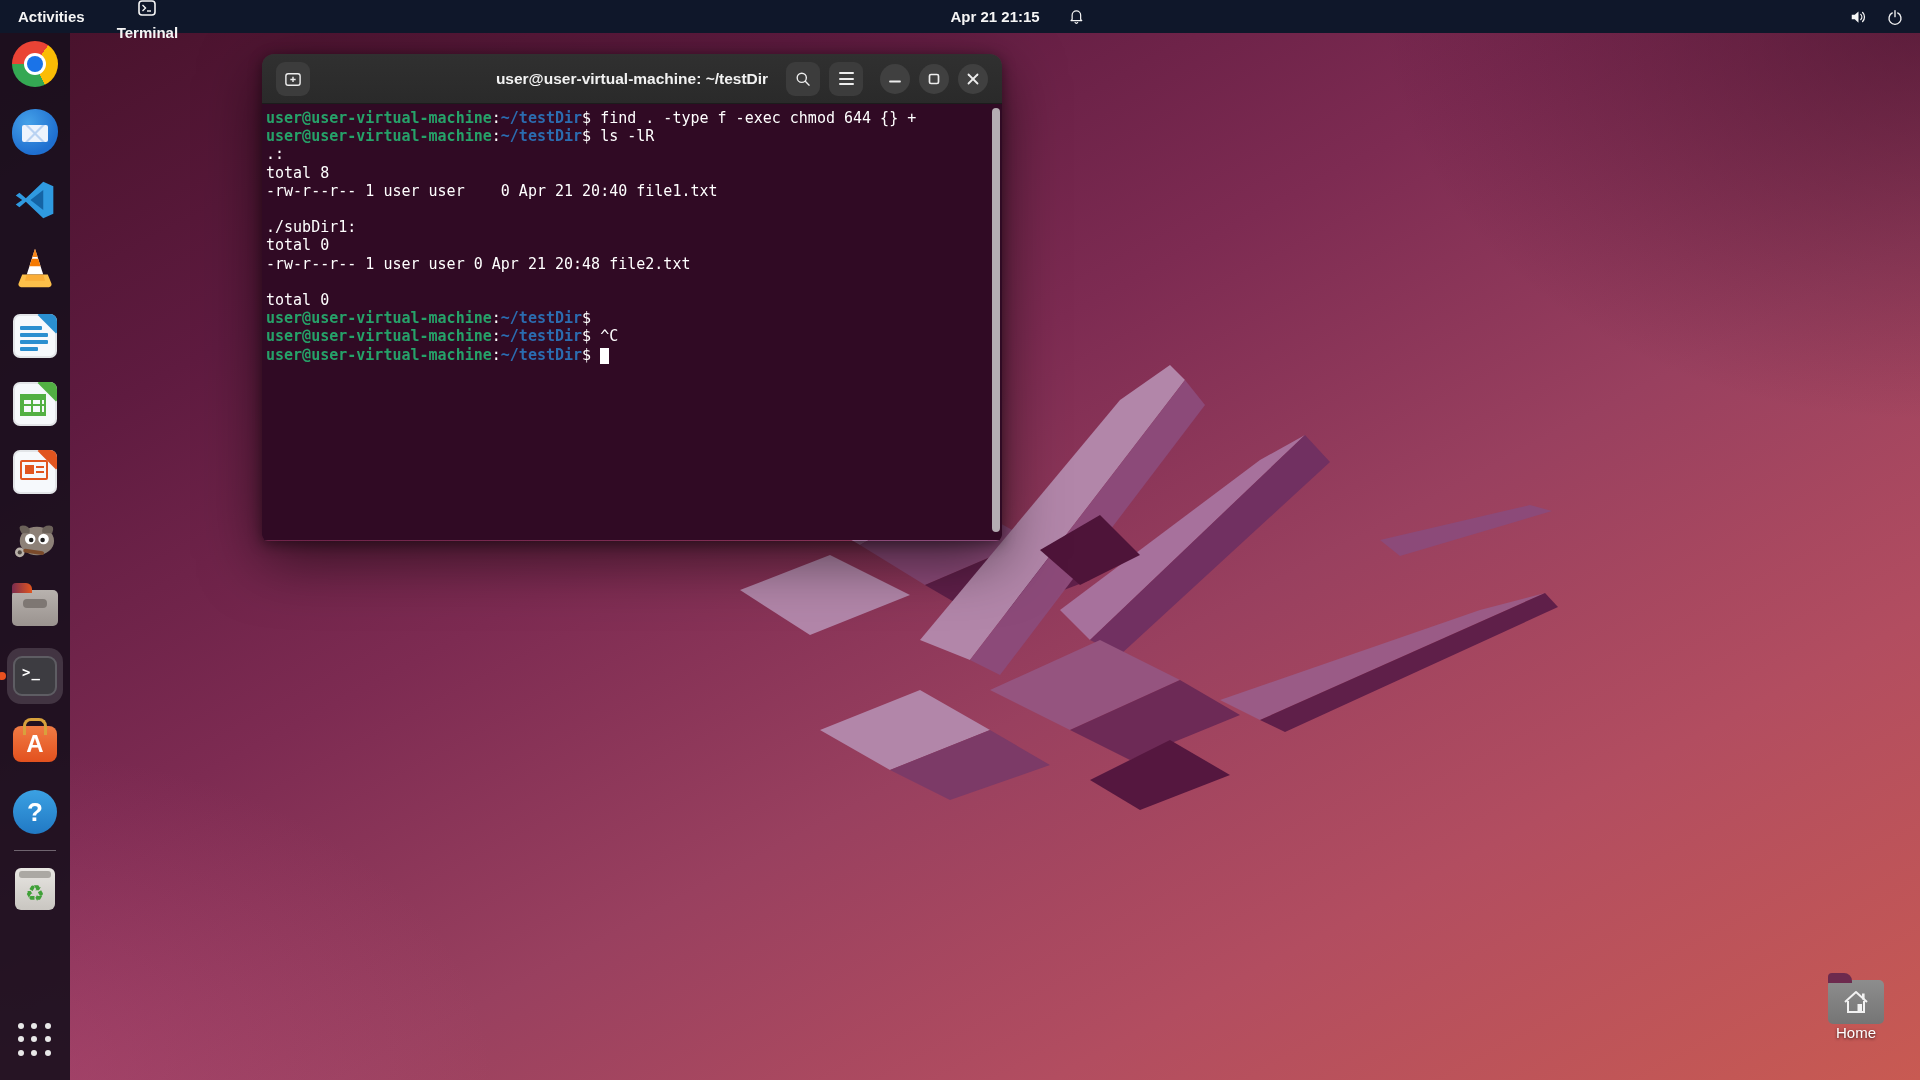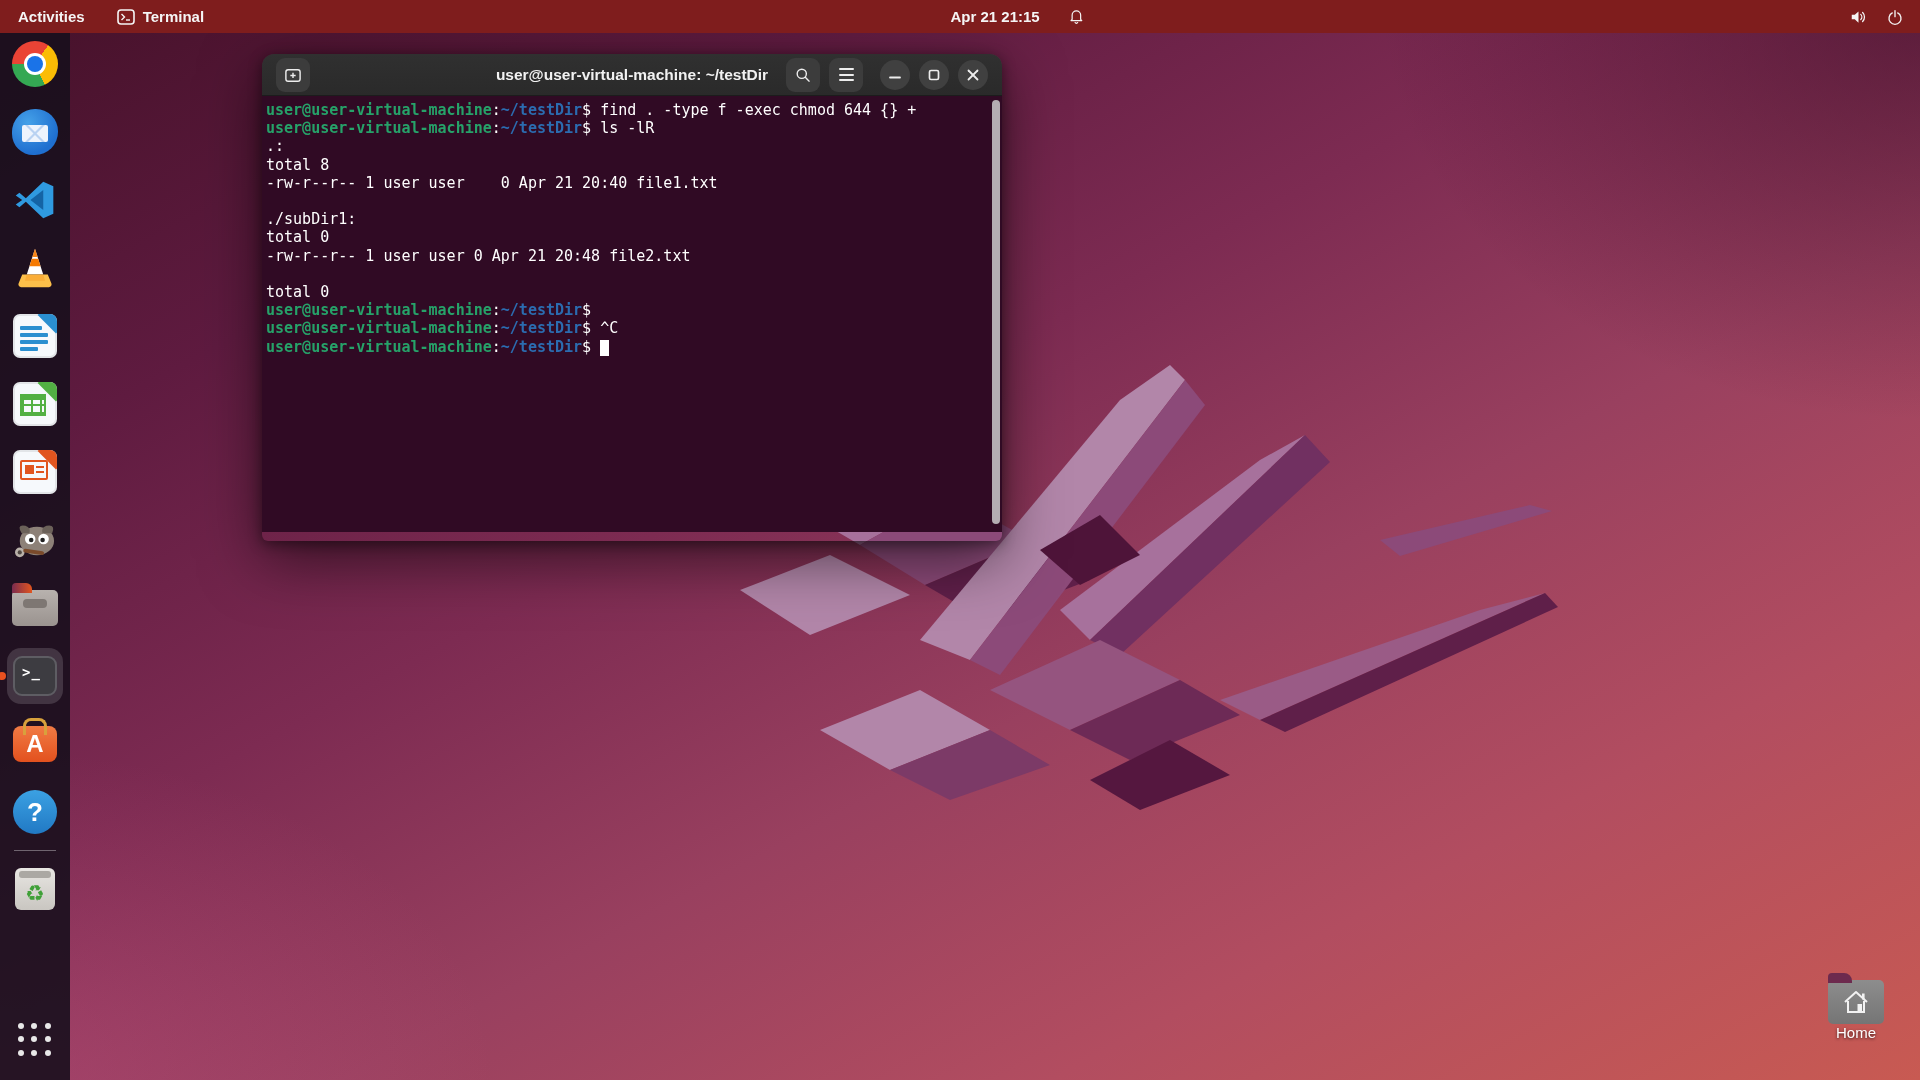--- a/index.html
+++ b/index.html
@@ -11,26 +11,26 @@
     background:
       radial-gradient(ellipse 900px 700px at 100% 0%, rgba(52,8,34,.55), transparent 60%),
       radial-gradient(ellipse 900px 600px at 0% 100%, rgba(214,92,140,.30), transparent 55%),
       linear-gradient(152deg, #451129 0%, #5f1b40 22%, #7d2b52 42%, #99405f 60%, #b24d60 78%, #c85a52 100%);
   }
   .facets { position:absolute; left:740px; top:310px; width:820px; height:520px; }
 
   
   .topbar {
     position:absolute; left:0; top:0; width:1920px; height:33px;
-    background:#7f1d1d; color:#f5f5f5; display:flex; align-items:center;
+    background:#0f172a; color:#f5f5f5; display:flex; align-items:center;
     font-size:15px; font-weight:600; z-index:50;
   }
   .tb-left { display:flex; align-items:center; height:100%; }
   .activities { padding:0 18px; display:flex; align-items:center; height:100%; cursor:pointer; }
-  .app-indicator { display:flex; align-items:center; gap:8px; padding:0 14px; height:100%; }
+  .app-indicator { display:flex; align-items:center; gap:8px; padding:0 14px; height:100%;flex-direction:column; }
   .clock-group {
     position:absolute; left:53%; transform:translateX(-50%);
     display:flex; align-items:center; gap:28px; height:100%;
   }
   .tb-right { position:absolute; right:0; top:0; height:100%; display:flex; align-items:center; gap:18px; padding-right:16px; }
   .tb-icon svg { display:block; }
 
   
   .dock {
     position:absolute; left:0; top:33px; width:70px; height:1047px;
@@ -111,21 +111,21 @@
   .ic-grid span { width:6px; height:6px; border-radius:50%; background:#e8e8e8; }
 
   
   .window {
     position:absolute; left:262px; top:54px; width:740px; height:487px;
     border-radius:12px 12px 6px 6px;
     box-shadow:0 18px 60px rgba(0,0,0,.55), 0 3px 14px rgba(0,0,0,.45);
     z-index:30; overflow:hidden;
   }
   .titlebar {
-    height:42px; background:linear-gradient(#303030, #2a2a2a); position:relative;
+    height:50px; background:linear-gradient(#303030, #2a2a2a); position:relative;
     display:flex; align-items:center; padding:0 14px; border-bottom:1px solid #1c1c1c;
   }
   .win-title {
     position:absolute; left:50%; top:50%; transform:translate(-50%,-50%);
     color:#f2f2f2; font-weight:bold; font-size:15.5px; white-space:nowrap;
   }
   .tb-sq { width:34px; height:34px; border-radius:9px; background:#3c3c3c; display:flex; align-items:center; justify-content:center; cursor:pointer; }
   .tb-circ { width:30px; height:30px; border-radius:50%; background:#404040; display:flex; align-items:center; justify-content:center; cursor:pointer; }
   .tb-rightgrp { margin-left:auto; display:flex; align-items:center; gap:9px; }
   .gap-l { margin-left:8px; }

